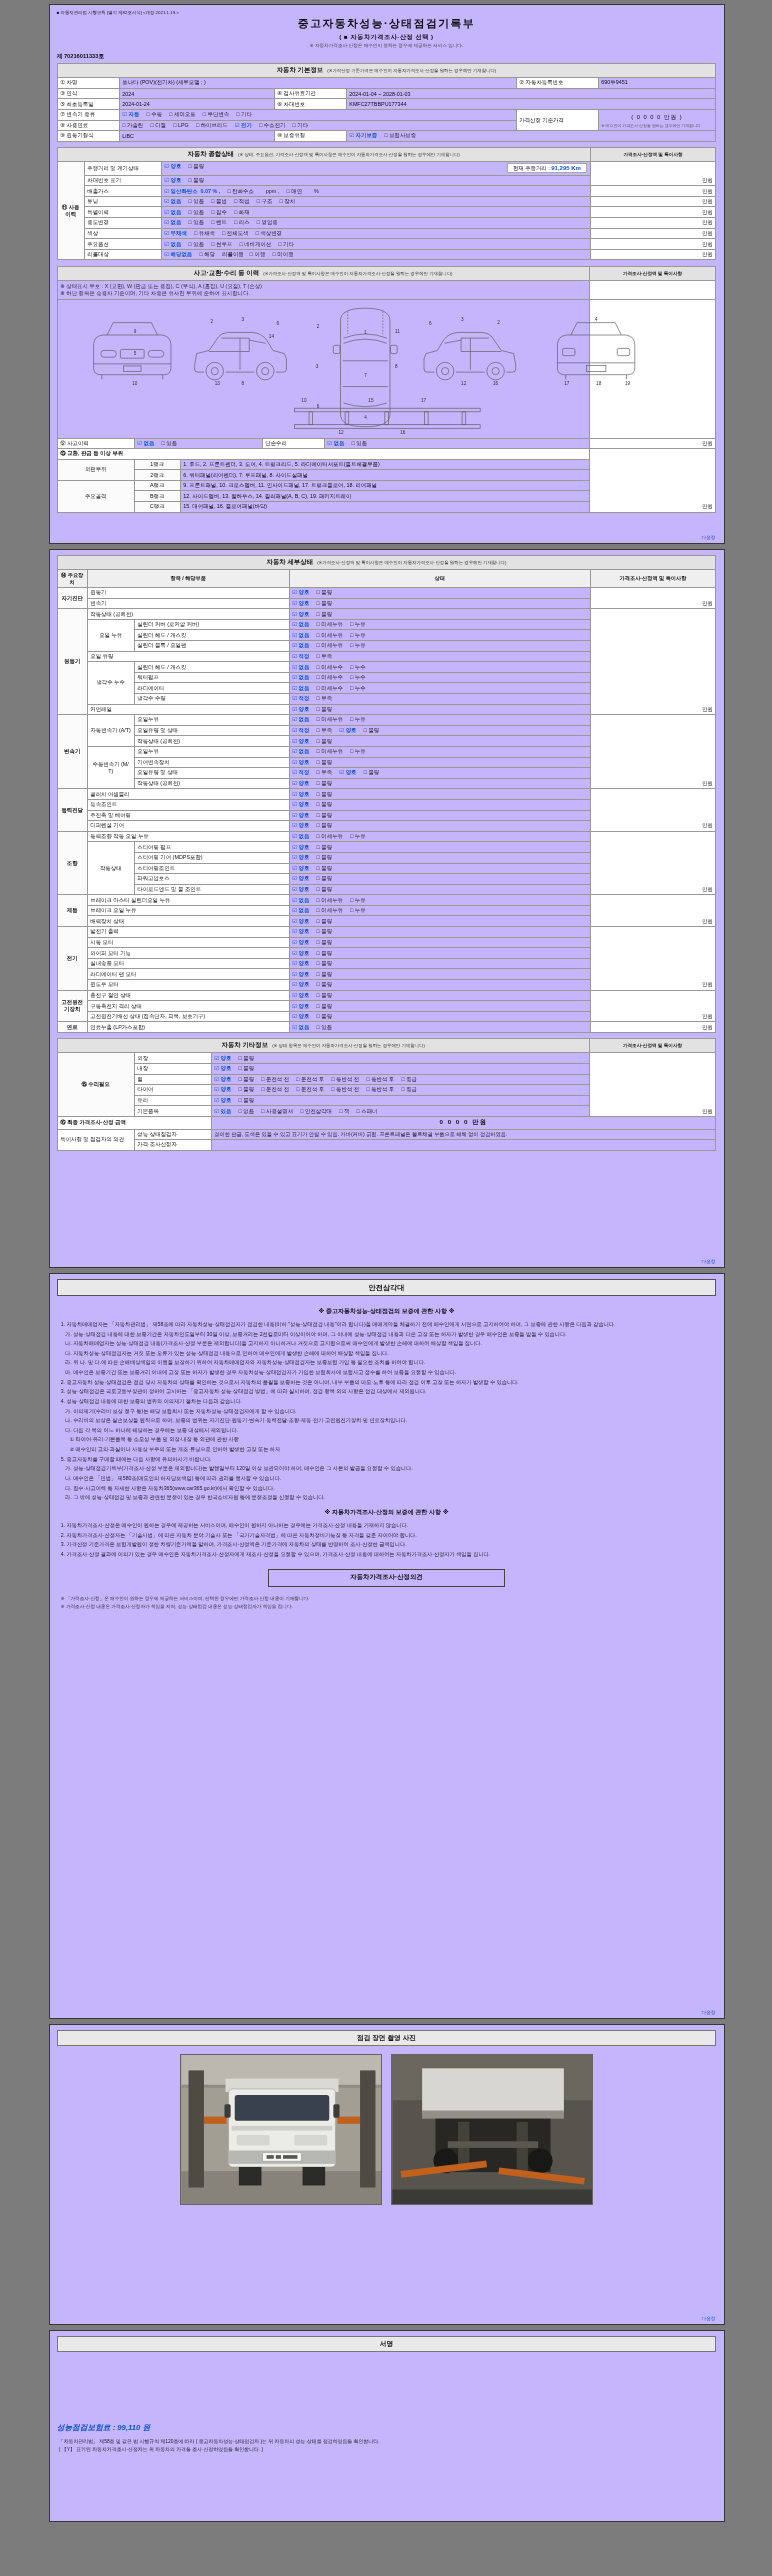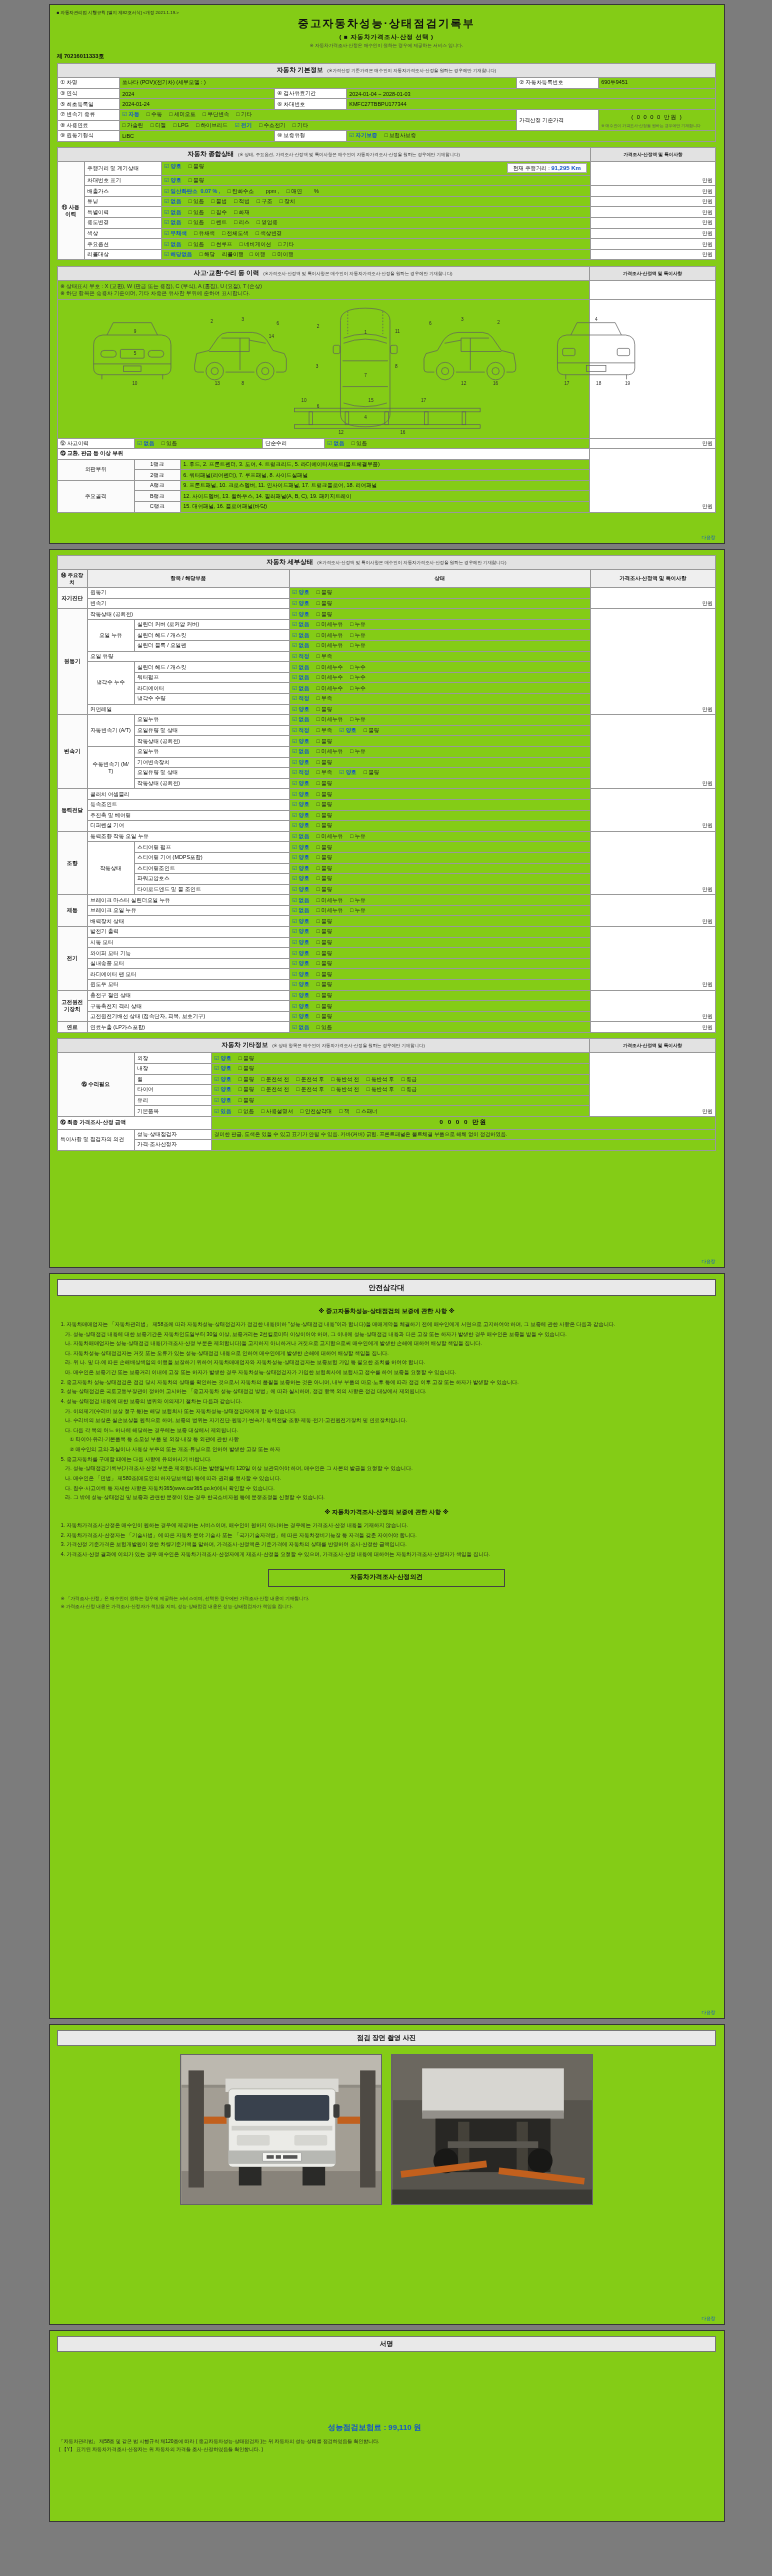--- a/index.html
+++ b/index.html
@@ -1,19 +1,19 @@
 <!DOCTYPE html>
 <html lang="ko" style="font-size:8.2px"><head>
 <meta charset="utf-8">
 <title>중고자동차성능·상태점검기록부</title>
 <style>
 *{box-sizing:border-box;margin:0;padding:0;}
 html,body{background:#7c7c7c;}
 body{width:773px;font-family:"Liberation Sans","DejaVu Sans",sans-serif;color:#111;padding:4.1px 0 12.4px;}
-.sheet{width:676px;margin:0 auto 5px;background:#84cc16;border:0.5px solid #383838;padding:5.2px 7.2px 3.1px;display:flex;flex-direction:column;}
+.sheet{width:676px;margin:0 auto 5px;background:#c4b5fd;border:0.5px solid #383838;padding:5.2px 7.2px 3.1px;display:flex;flex-direction:column;}
 .s1{min-height:540px}.s2{min-height:719px}.s3{min-height:746px}.s4{min-height:301px}.s5{min-height:192px}
 .law-note{font-size:4.4px;color:#222;}
 .title-block{text-align:center;margin:2.1px 0 1px;}
 .doc-title{font-size:10.8px;font-weight:bold;letter-spacing:1.5px;}
 .doc-subtitle{font-size:6.2px;font-weight:bold;margin-top:1.5px;letter-spacing:0.5px;}
 .doc-subnote{font-size:4.6px;color:#444;margin-top:1.5px;}
 .doc-no{font-size:5.7px;font-weight:bold;margin:4.1px 0 1.5px;}
 table.tbl{width:100%;border-collapse:collapse;table-layout:fixed;margin-bottom:5.2px;}
 .tbl td,.tbl th{border:0.5px solid #999;font-size:5.4px;padding:1.3px 2.6px;vertical-align:middle;word-break:break-all;}
 td.sec{background:#e2e2e2;text-align:center;font-weight:bold;font-size:6.4px;padding:2.1px;}
@@ -43,21 +43,21 @@
 .note-body{padding:0 4.1px;}
 .ln{font-size:5.2px;line-height:1.85;white-space:pre-wrap;color:#222;}
 .note-tail{padding:0 4.1px;margin-top:3.1px;}
 .note-tail .ln{font-size:4.6px;line-height:1.7;color:#333;}
 .op-box{width:237px;margin:9.3px auto 5.2px;border:0.8px solid #444;text-align:center;font-weight:bold;font-size:6.4px;padding:3.6px;}
 .photo-head,.sign-head{border:0.5px solid #777;background:#e9e9e9;text-align:center;font-weight:bold;font-size:6.7px;padding:2.6px;margin-bottom:7.2px;}
 .photos{display:flex;justify-content:center;gap:8.2px;margin-bottom:5.2px;}
 .photo{width:202px;height:151px;border:0.5px solid #666;background:#888;overflow:hidden;}
 .photo svg{display:block;}
 .sign-space{height:61px;}
-.fee{text-align:center;font-size:7.7px;font-weight:bold;color:#1456c8;margin:2.1px 24px 5.2px 0;}
+.fee{text-align:left;font-size:7.7px;font-weight:bold;color:#1456c8;margin:2.1px 24px 5.2px 0;font-style:italic;}
 .foot{padding:0 2.1px 2.1px;}
 .foot .ln{font-size:4.9px;line-height:1.6;}
 svg text{font-family:"Liberation Sans",sans-serif;}
 </style>
 </head>
 <body>
 
 <div class="sheet s1">
   <div class="law-note">■ 자동차관리법 시행규칙 [별지 제82호서식] &lt;개정 2021.1.19.&gt;</div>
   <div class="title-block">

